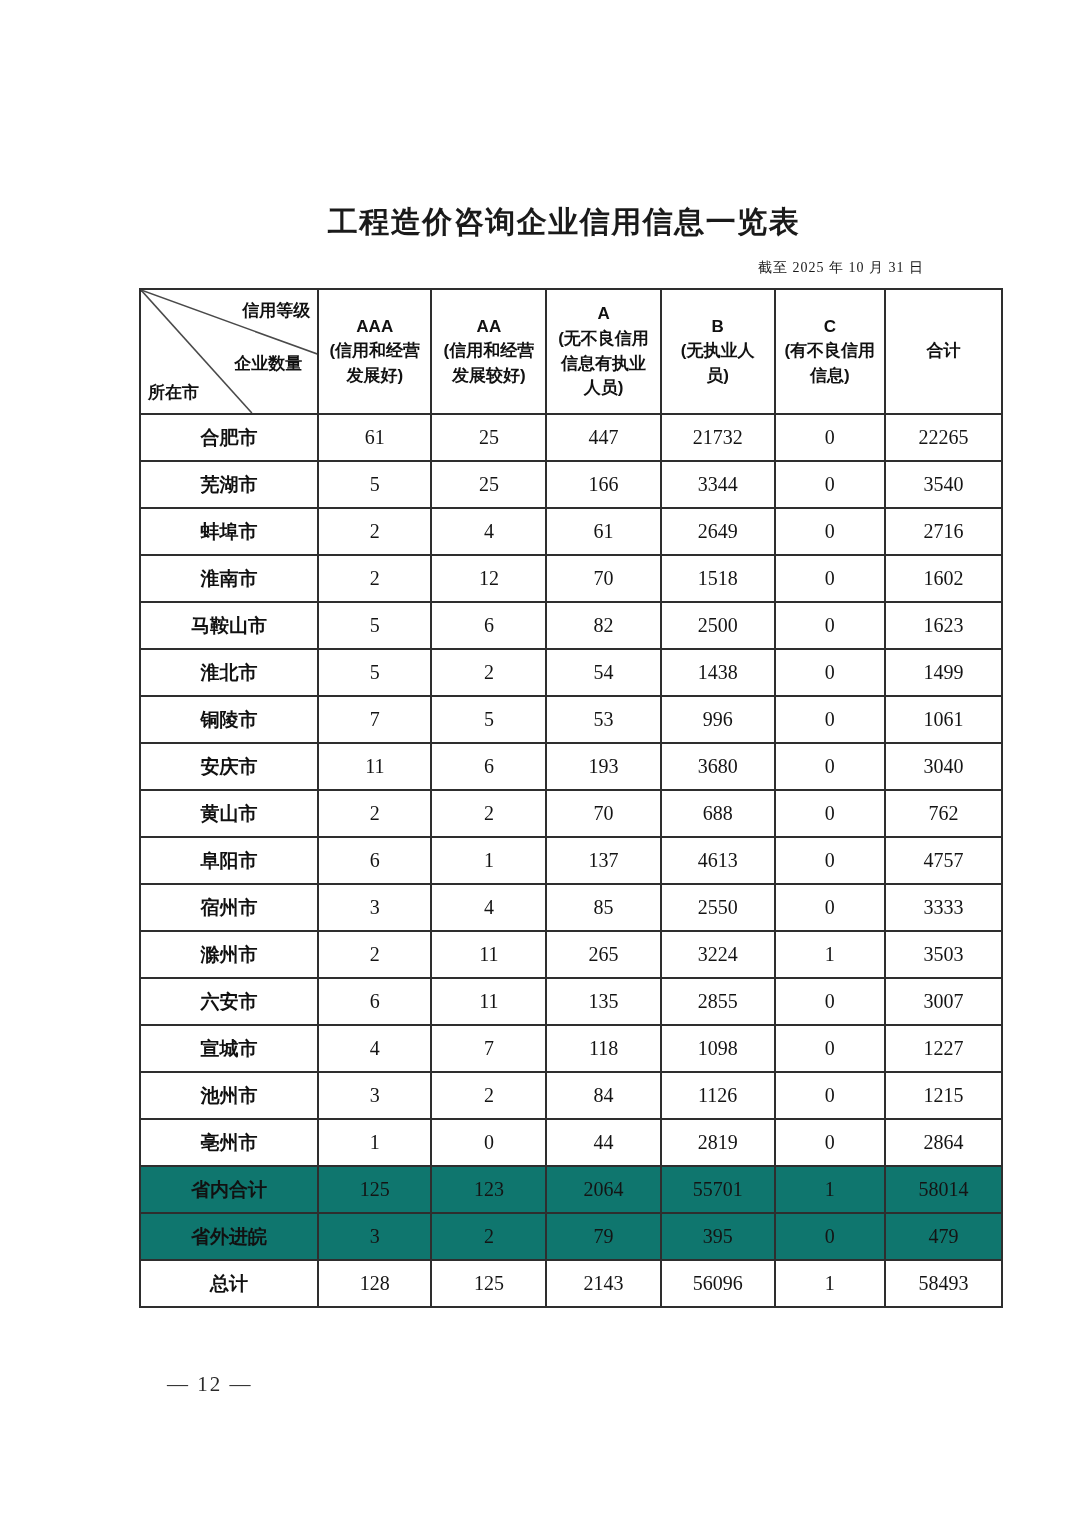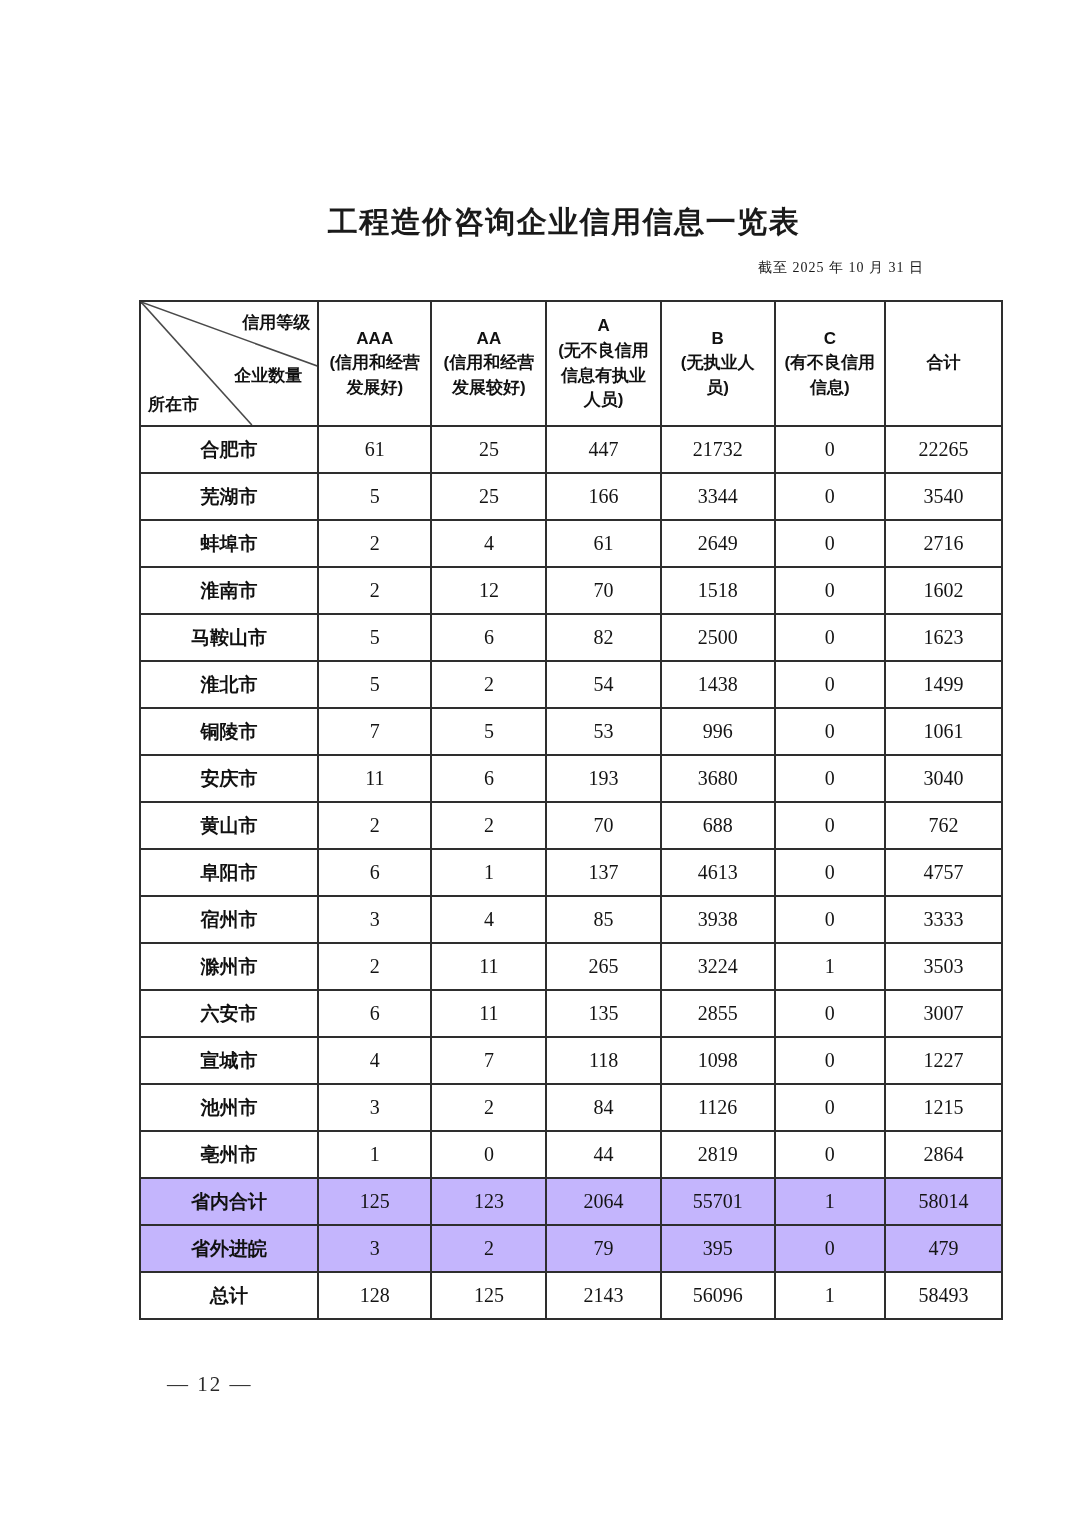--- a/index.html
+++ b/index.html
@@ -28,21 +28,21 @@
   .date-note {
     position: absolute;
     top: 259px;
     right: 180px;
     font-size: 14px;
     letter-spacing: 1px;
     color: #1a1a1a;
   }
   table.credit {
     position: absolute;
-    top: 300px;
+    top: 288px;
     left: 115px;
     width: 864px;
     border-collapse: collapse;
     table-layout: fixed;
   }
   table.credit td, table.credit th {
     border: 2px solid #2e2e2e;
     text-align: center;
     vertical-align: middle;
     padding: 0;
@@ -75,21 +75,21 @@
     font-weight: bold;
     font-size: 19px;
     color: #111;
   }
   td.num-cell {
     height: 45px;
     font-family: "Liberation Serif", "DejaVu Serif", serif;
     font-size: 20px;
     color: #141414;
   }
-  tr.shaded td { background: #c4b5fd; }
+  tr.shaded td { background: #0f766e; }
   .page-number {
     position: absolute;
     top: 1372px;
     left: 143px;
     font-size: 21px;
     letter-spacing: 2px;
     color: #2a2a2a;
   }
 </style>
 </head>
@@ -237,21 +237,21 @@
           <td class="num-cell">137</td>
           <td class="num-cell">4613</td>
           <td class="num-cell">0</td>
           <td class="num-cell">4757</td>
         </tr>
         <tr>
           <td class="city-cell">宿州市</td>
           <td class="num-cell">3</td>
           <td class="num-cell">4</td>
           <td class="num-cell">85</td>
-          <td class="num-cell">3938</td>
+          <td class="num-cell">2550</td>
           <td class="num-cell">0</td>
           <td class="num-cell">3333</td>
         </tr>
         <tr>
           <td class="city-cell">滁州市</td>
           <td class="num-cell">2</td>
           <td class="num-cell">11</td>
           <td class="num-cell">265</td>
           <td class="num-cell">3224</td>
           <td class="num-cell">1</td>

